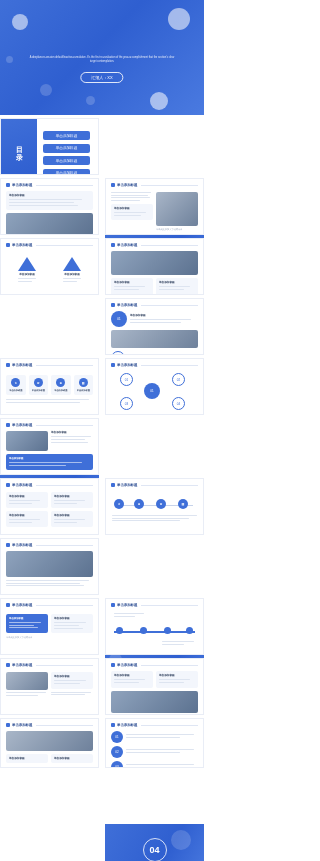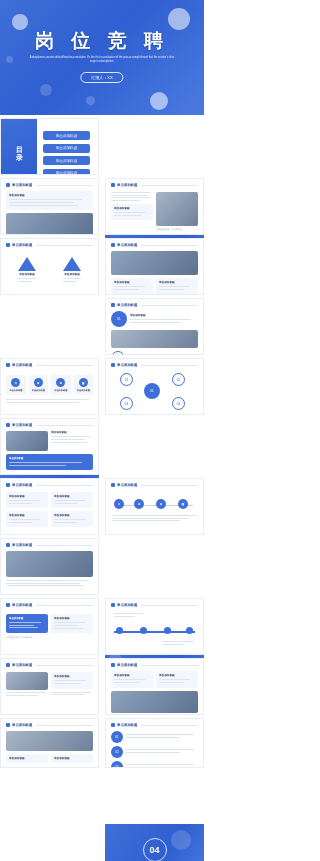--- a/index.html
+++ b/index.html
@@ -94,21 +94,20 @@
 
 <div class="deck">
 
   <div class="slide s-full cover" style="left:0;top:0;height:115px;">
     <div class="dot w" style="left:12px;top:14px;width:16px;height:16px;"></div>
     <div class="dot w" style="left:168px;top:8px;width:22px;height:22px;"></div>
     <div class="dot" style="left:40px;top:84px;width:12px;height:12px;"></div>
     <div class="dot w" style="left:150px;top:92px;width:18px;height:18px;"></div>
     <div class="dot" style="left:86px;top:96px;width:9px;height:9px;"></div>
     <div class="dot" style="left:6px;top:56px;width:7px;height:7px;"></div>
-    <div class="cover-title">岗 位 竞 聘</div>
     <div class="cover-sub">A deeplancer-session default/inactive-cumulative. It's the first re-evaluation of the year-accomplishment that the section's clear target contemplation.</div>
     <div class="cover-badge">汇报人：XX</div>
   </div>
 
   <div class="slide s-half" style="left:0;top:118px;height:57px;border:0.5px solid #e9edf6;">
     <div class="toc-left">
       <span>目 录</span>
     </div>
     <div class="toc-list">
       <div class="toc-item">单击添加标题</div>

